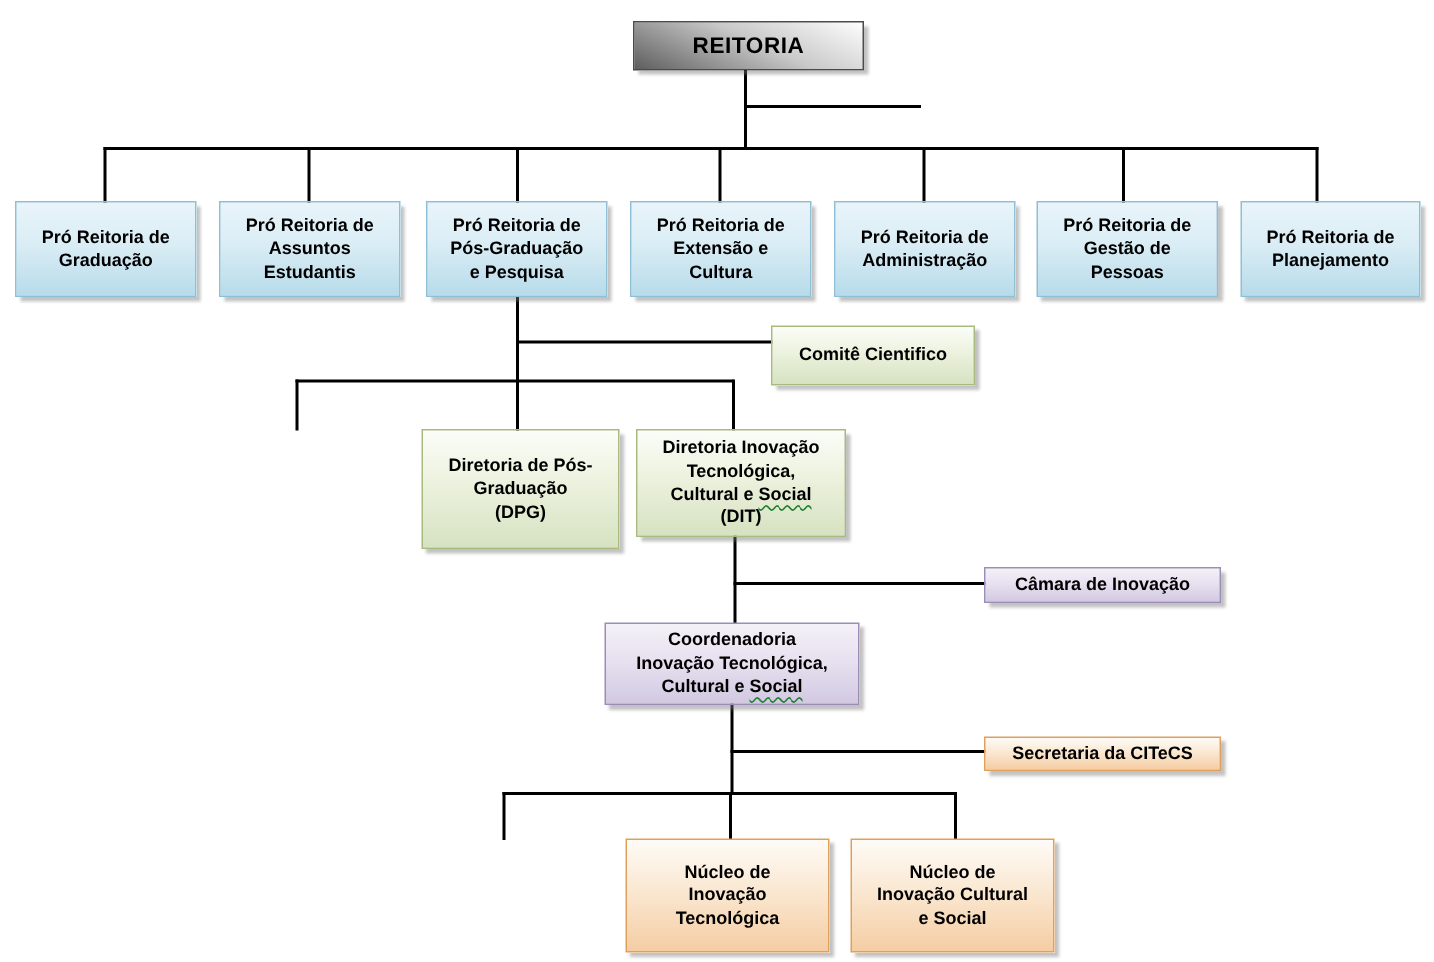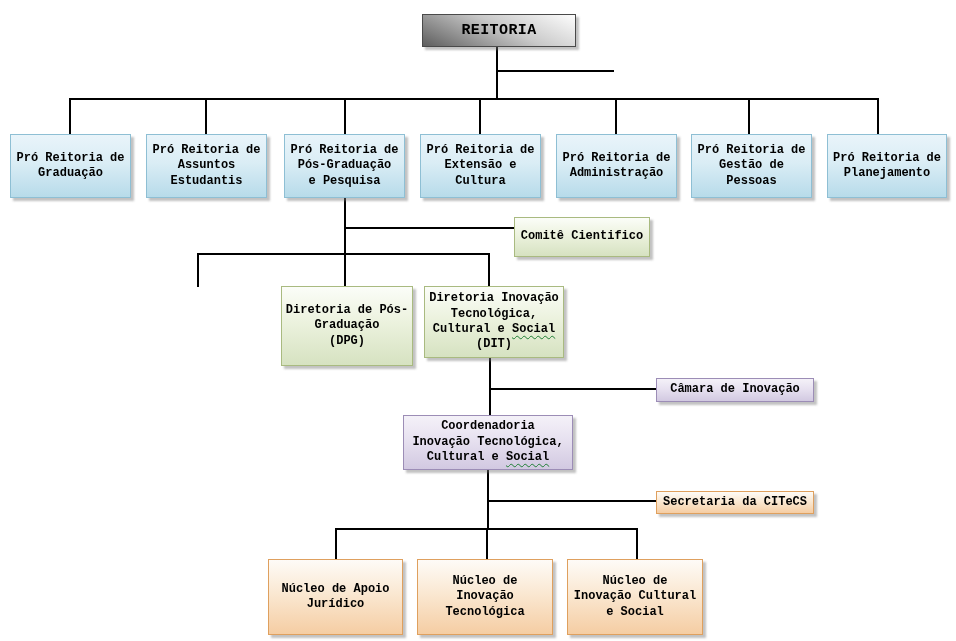--- a/index.html
+++ b/index.html
@@ -5,21 +5,21 @@
   html, body {
     margin: 0;
     padding: 0;
     background: #ffffff;
   }
   .canvas {
     position: relative;
     width: 956px;
     height: 641px;
     background: #ffffff;
-    font-family: Liberation Mono, monospace;
+    font-family: Liberation Sans, sans-serif;
     overflow: hidden;
   }
   .line {
     position: absolute;
     background: #000000;
   }
   .box {
     position: absolute;
     box-sizing: border-box;
     display: flex;
@@ -160,24 +160,20 @@
   <div class="box purple" style="left:403px;top:415px;width:170px;height:55px">
     <span class="lbl">Coordenadoria
 Inovação Tecnológica,
 Cultural e <span class="wavy">Social</span></span>
   </div>
 
   <div class="box orange" style="left:656px;top:491px;width:158px;height:23px">
     <span class="lbl">Secretaria da CITeCS</span>
   </div>
 
-  <div class="box orange" style="left:268px;top:559px;width:135px;height:76px">
-    <span class="lbl">Núcleo de Apoio
-Jurídico</span>
-  </div>
   <div class="box orange" style="left:417px;top:559px;width:136px;height:76px">
     <span class="lbl">Núcleo de
 Inovação
 Tecnológica</span>
   </div>
   <div class="box orange" style="left:567px;top:559px;width:136px;height:76px">
     <span class="lbl">Núcleo de
 Inovação Cultural
 e Social</span>
   </div>

